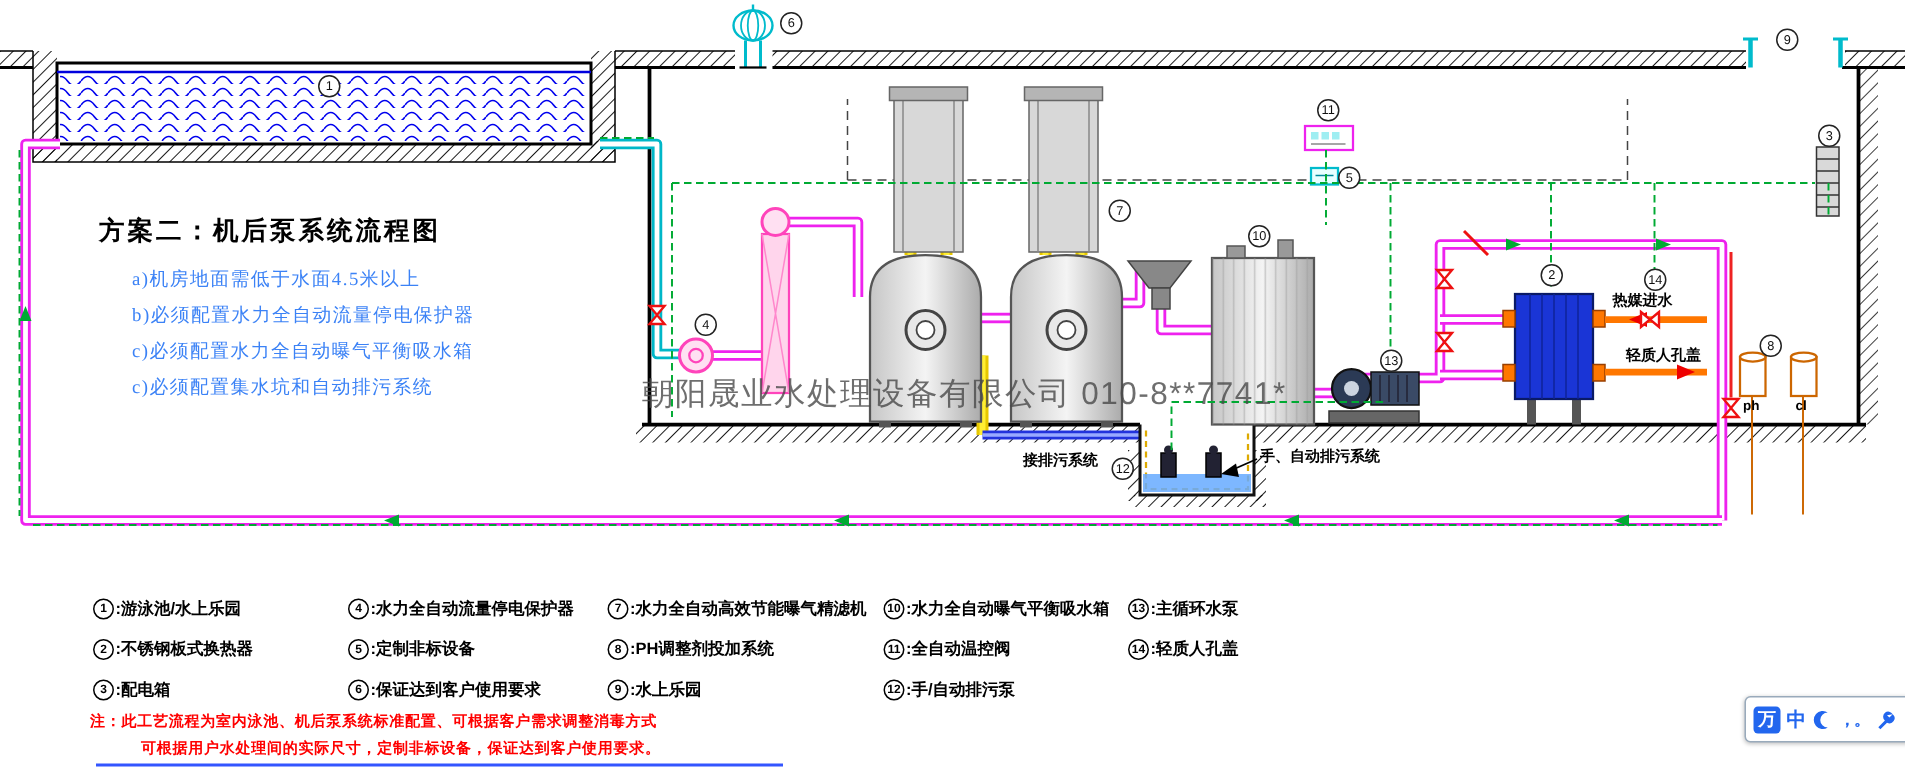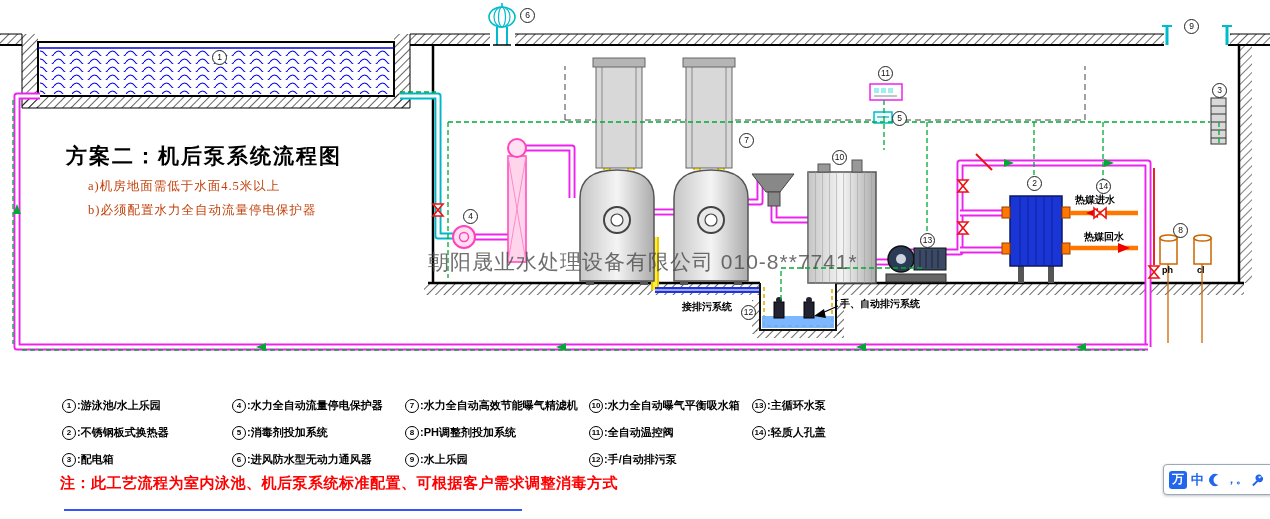--- a/index.html
+++ b/index.html
@@ -1,34 +1,34 @@
 <!DOCTYPE html>
 <html><head>
 <meta charset="utf-8">
 <style>
   html,body{margin:0;padding:0;background:#fff;}
   .canvas{position:relative;width:1270px;height:519px;background:#fff;overflow:hidden;
           font-family:"Liberation Sans",sans-serif;}
   svg.drawing{position:absolute;left:0;top:0;}
-  .title{position:absolute;left:66px;top:142px;font-size:21px;font-weight:bold;color:#000;
+  .title{position:absolute;left:66px;top:142px;font-size:17px;font-weight:bold;color:#000;
          font-family:"Liberation Serif",serif;letter-spacing:2px;white-space:nowrap;}
-  .note{position:absolute;left:88px;font-size:12.5px;color:#c2410c;letter-spacing:1px;
+  .note{position:absolute;left:88px;font-size:12.5px;color:#3b82f6;letter-spacing:1px;
         font-family:"Liberation Serif",serif;white-space:nowrap;}
   .watermark{position:absolute;left:428px;top:248px;font-size:21px;color:#4a4a4a;opacity:.8;
              letter-spacing:1px;white-space:nowrap;z-index:5;}
   .dlabel{position:absolute;font-size:10px;font-weight:bold;color:#000;white-space:nowrap;z-index:6;}
   .tiny{font-size:9px;}
   .marker{position:absolute;width:13px;height:13px;border:1px solid #222;border-radius:50%;
           background:#fff;font-size:8.5px;line-height:12px;text-align:center;color:#111;z-index:7;}
   .legend-col{position:absolute;top:392px;}
   .legend-item{height:27px;font-size:11px;font-weight:bold;color:#000;display:flex;
                align-items:center;white-space:nowrap;}
   .lnum{display:inline-flex;width:12px;height:12px;border:1px solid #000;border-radius:50%;
         font-size:8px;font-weight:bold;justify-content:center;align-items:center;margin-right:1px;flex:none;}
-  .foot{position:absolute;color:#f00;font-size:15px;font-weight:bold;letter-spacing:.5px;white-space:nowrap;}
+  .foot{position:absolute;color:#f00;font-size:10px;font-weight:bold;letter-spacing:.5px;white-space:nowrap;}
   .blueline{position:absolute;left:64px;top:509px;width:458px;height:2px;background:#3355ff;}
   .ime{position:absolute;left:1163px;top:464px;width:102px;height:29px;background:#fff;
        border:1px solid #9ab;border-radius:4px;display:flex;align-items:center;gap:4px;
        padding:0 5px;box-shadow:0 1px 3px rgba(0,0,0,.25);z-index:9;}
   .ime-logo{width:18px;height:18px;background:#2266ee;color:#fff;border-radius:3px;font-size:12px;
             font-weight:bold;display:flex;align-items:center;justify-content:center;cursor:pointer;}
   .ime-mode{color:#2266ee;font-weight:bold;font-size:13px;cursor:pointer;}
   .ime-punct{color:#2266ee;font-size:11px;font-weight:bold;letter-spacing:-1px;cursor:pointer;}
   .ime-svg{display:flex;align-items:center;cursor:pointer;}
 </style>
@@ -287,27 +287,29 @@
     <g transform="rotate(90 1154 272)">
           <path d="M1148,267 L1154,272 L1148,277 Z M1160,267 L1154,272 L1160,277 Z"></path>
         </g>
     <path d="M976,154 L992,170" fill="none" stroke-width="2"></path>
   </g>
 </svg>
 
 <div class="title">方案二：机后泵系统流程图</div>
 <div class="note" style="top:178px">a)机房地面需低于水面4.5米以上</div>
 <div class="note" style="top:202px">b)必须配置水力全自动流量停电保护器</div>
+<div class="note" style="top:226px">c)必须配置水力全自动曝气平衡吸水箱</div>
+<div class="note" style="top:250px">c)必须配置集水坑和自动排污系统</div>
 
 <div class="watermark">朝阳晟业水处理设备有限公司 010-8**7741*</div>
 
 <div class="dlabel" style="left:682px;top:300px">接排污系统</div>
 <div class="dlabel" style="left:840px;top:297px">手、自动排污系统</div>
 <div class="dlabel" style="left:1075px;top:193px">热媒进水</div>
-<div class="dlabel" style="left:1084px;top:230px">热媒回水</div>
+<div class="dlabel" style="left:1084px;top:230px">轻质人孔盖</div>
 <div class="dlabel tiny" style="left:1162px;top:265px">ph</div>
 <div class="dlabel tiny" style="left:1197px;top:265px">cl</div>
 
 <div class="marker" style="left:212px;top:50px">1</div>
 <div class="marker" style="left:1027px;top:176px">2</div>
 <div class="marker" style="left:1212px;top:83px">3</div>
 <div class="marker" style="left:463px;top:209px">4</div>
 <div class="marker" style="left:892px;top:111px">5</div>
 <div class="marker" style="left:520px;top:8px">6</div>
 <div class="marker" style="left:739px;top:133px">7</div>
@@ -333,25 +335,25 @@
         <span>:配电箱</span>
       </div>
 </div>
 <div class="legend-col" style="left:232px">
   <div class="legend-item">
         <span class="lnum">4</span>
         <span>:水力全自动流量停电保护器</span>
       </div>
   <div class="legend-item">
         <span class="lnum">5</span>
-        <span>:消毒剂投加系统</span>
+        <span>:定制非标设备</span>
       </div>
   <div class="legend-item">
         <span class="lnum">6</span>
-        <span>:进风防水型无动力通风器</span>
+        <span>:保证达到客户使用要求</span>
       </div>
 </div>
 <div class="legend-col" style="left:405px">
   <div class="legend-item">
         <span class="lnum">7</span>
         <span>:水力全自动高效节能曝气精滤机</span>
       </div>
   <div class="legend-item">
         <span class="lnum">8</span>
         <span>:PH调整剂投加系统</span>
@@ -380,20 +382,21 @@
         <span class="lnum">13</span>
         <span>:主循环水泵</span>
       </div>
   <div class="legend-item">
         <span class="lnum">14</span>
         <span>:轻质人孔盖</span>
       </div>
 </div>
 
 <div class="foot" style="left:60px;top:474px">注：此工艺流程为室内泳池、机后泵系统标准配置、可根据客户需求调整消毒方式</div>
+<div class="foot" style="left:94px;top:492px">可根据用户水处理间的实际尺寸，定制非标设备，保证达到客户使用要求。</div>
 <div class="blueline"></div>
 
 <div class="ime">
   <span class="ime-logo">万</span>
   <span class="ime-mode">中</span>
   <span class="ime-svg">
     <svg width="14" height="14" viewBox="0 0 14 14">
           <path d="M10.5,2 A6,6 0 1 0 10.5,12 A4.8,4.8 0 1 1 10.5,2 Z" fill="#2266ee"></path>
         </svg>
   </span>

